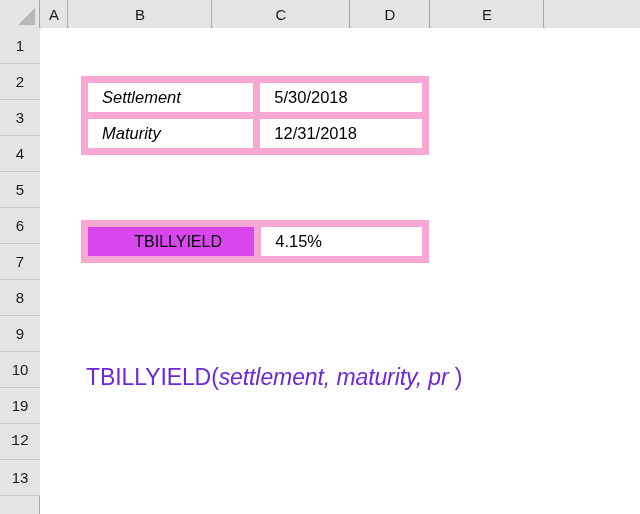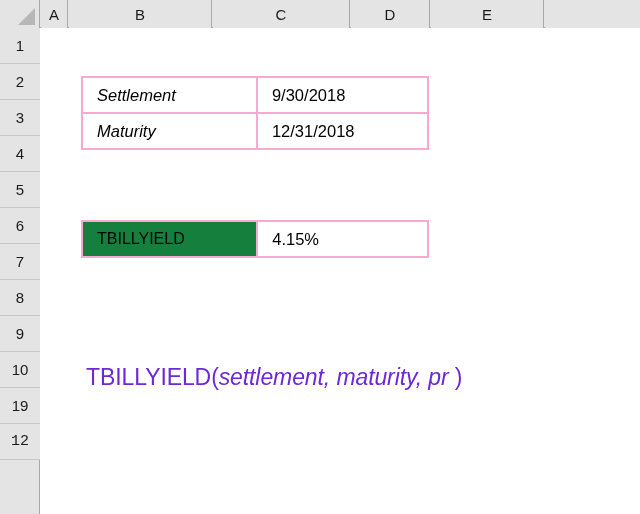--- a/index.html
+++ b/index.html
@@ -87,43 +87,44 @@
 
   
   .data-table {
     position: absolute;
     left: 81px;
     width: 348px;
     border-collapse: collapse;
   }
   .data-table td {
     height: 36px;
-    border: 2px solid #f9a8d4;
+    border: 7px solid #f9a8d4;
     font-size: 16.5px;
     color: #000000;
     padding: 0 0 0 14px;
     vertical-align: middle;
     background: #ffffff;
     white-space: nowrap;
   }
   .data-table td.label-cell {
     width: 176px;
     font-style: italic;
   }
   .data-table td.value-cell {
     width: 172px;
   }
 
   #inputs-table { top: 76px; }
   #result-table { top: 220px; }
 
   #result-table td.label-cell {
-    background: #15803d;
+    background: #d946ef;
     font-style: normal;
     font-size: 16px;
+    text-align: center;
   }
 
   
   .syntax-line {
     position: absolute;
     left: 86px;
     top: 364px;
     font-size: 23px;
     color: #6d28d9;
     white-space: nowrap;
@@ -135,21 +136,21 @@
 <body>
 
 <div id="sheet">
 
   <div class="grid-body"></div>
 
   <table class="data-table" id="inputs-table">
     <tbody>
       <tr>
         <td class="label-cell">Settlement</td>
-        <td class="value-cell">9/30/2018</td>
+        <td class="value-cell">5/30/2018</td>
       </tr>
       <tr>
         <td class="label-cell">Maturity</td>
         <td class="value-cell">12/31/2018</td>
       </tr>
     </tbody>
   </table>
 
   <table class="data-table" id="result-table">
     <tbody>
@@ -170,20 +171,21 @@
       <div class="row-header" style="top: 72px; height: 36px;">3</div>
       <div class="row-header" style="top: 108px; height: 36px;">4</div>
       <div class="row-header" style="top: 144px; height: 36px;">5</div>
       <div class="row-header" style="top: 180px; height: 36px;">6</div>
       <div class="row-header" style="top: 216px; height: 36px;">7</div>
       <div class="row-header" style="top: 252px; height: 36px;">8</div>
       <div class="row-header" style="top: 288px; height: 36px;">9</div>
       <div class="row-header" style="top: 324px; height: 36px;">10</div>
       <div class="row-header" style="top: 360px; height: 36px;">19</div>
       <div class="row-header" style="top: 396px; height: 36px; font-family: Liberation Mono, monospace;">12</div>
+      <div class="row-header" style="top: 432px; height: 36px;">13</div>
     </div>
 
   <div class="col-header-strip" id="col-headers">
     <div class="corner-cell">
       <div class="corner-triangle"></div>
     </div>
   <div class="col-header" style="left: 41px; width: 27px;">A</div>
       <div class="col-header" style="left: 69px; width: 143px;">B</div>
       <div class="col-header" style="left: 213px; width: 137px;">C</div>
       <div class="col-header" style="left: 351px; width: 79px;">D</div>

